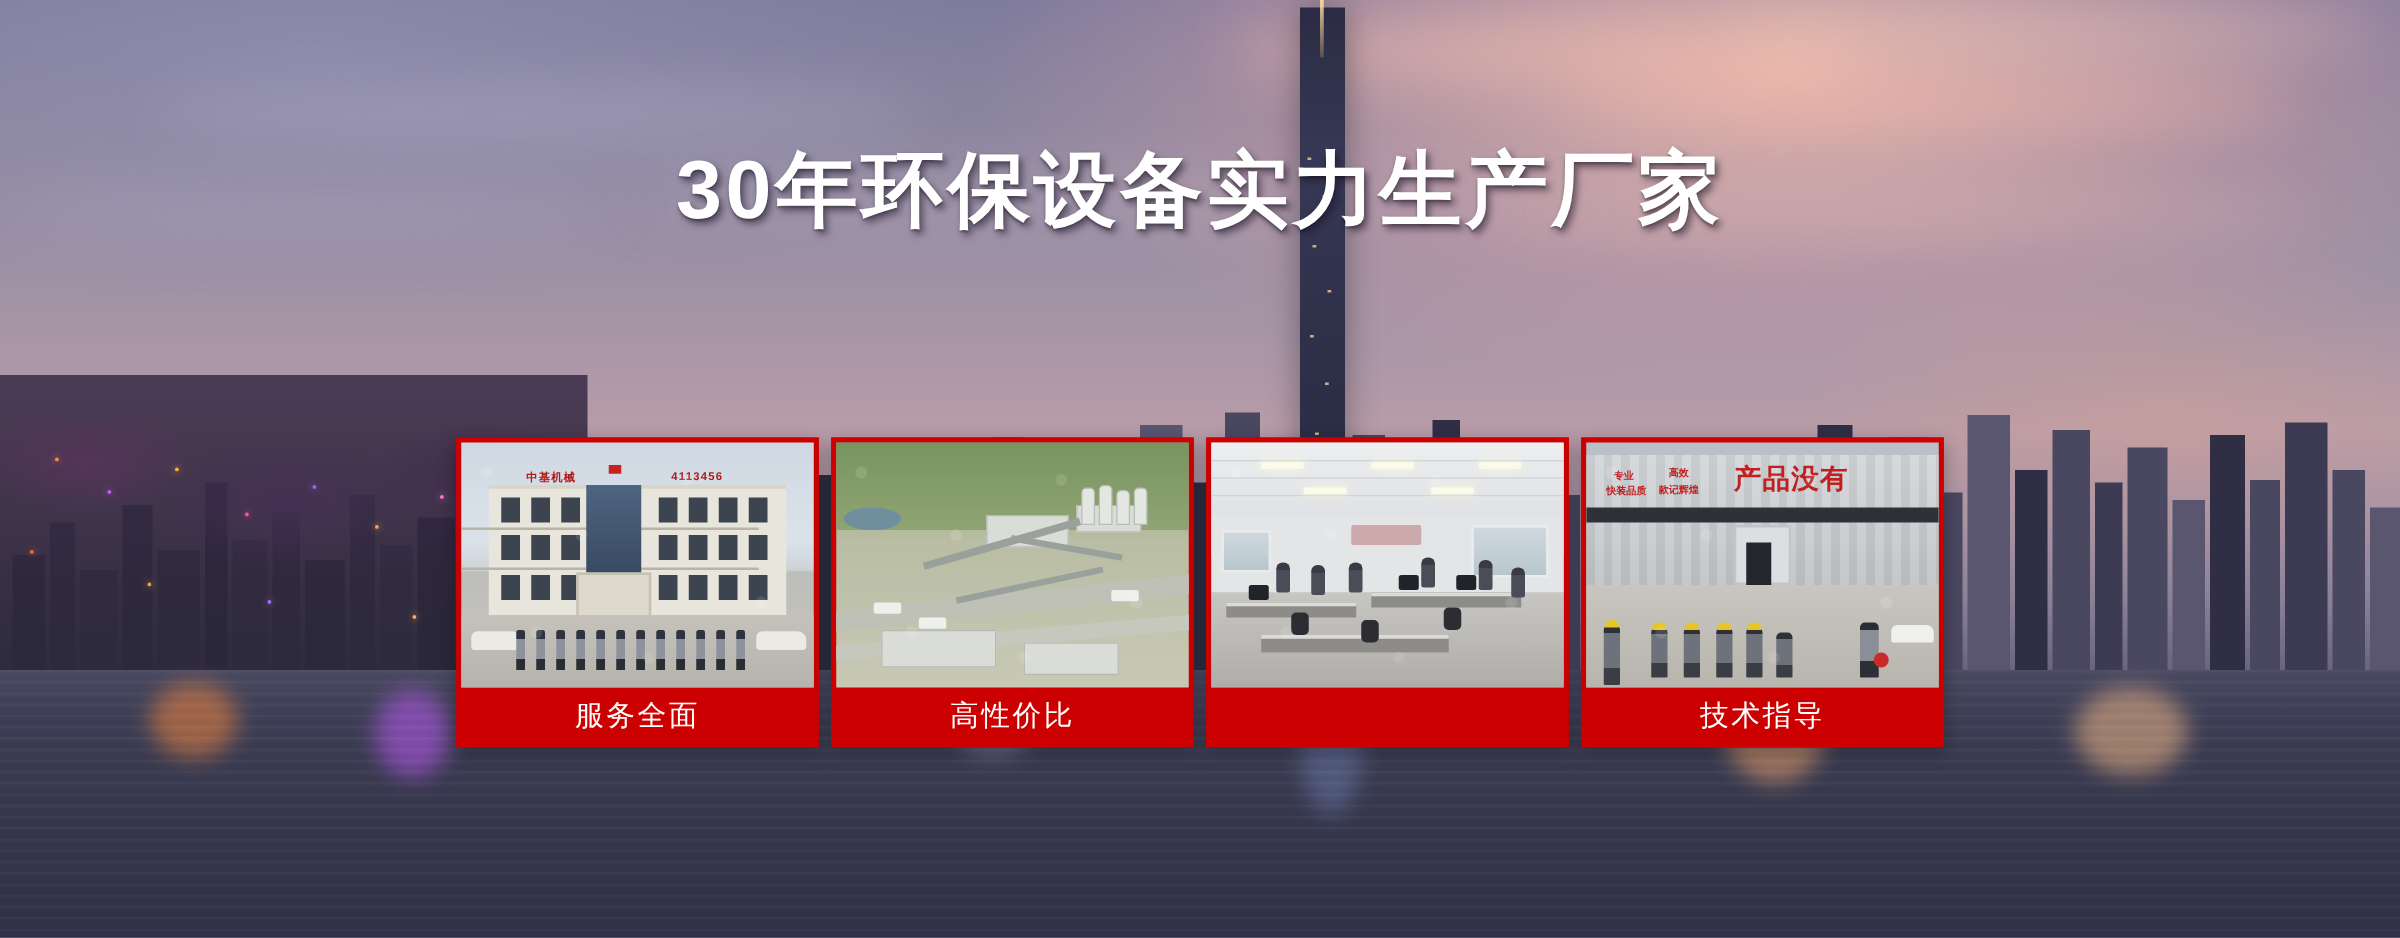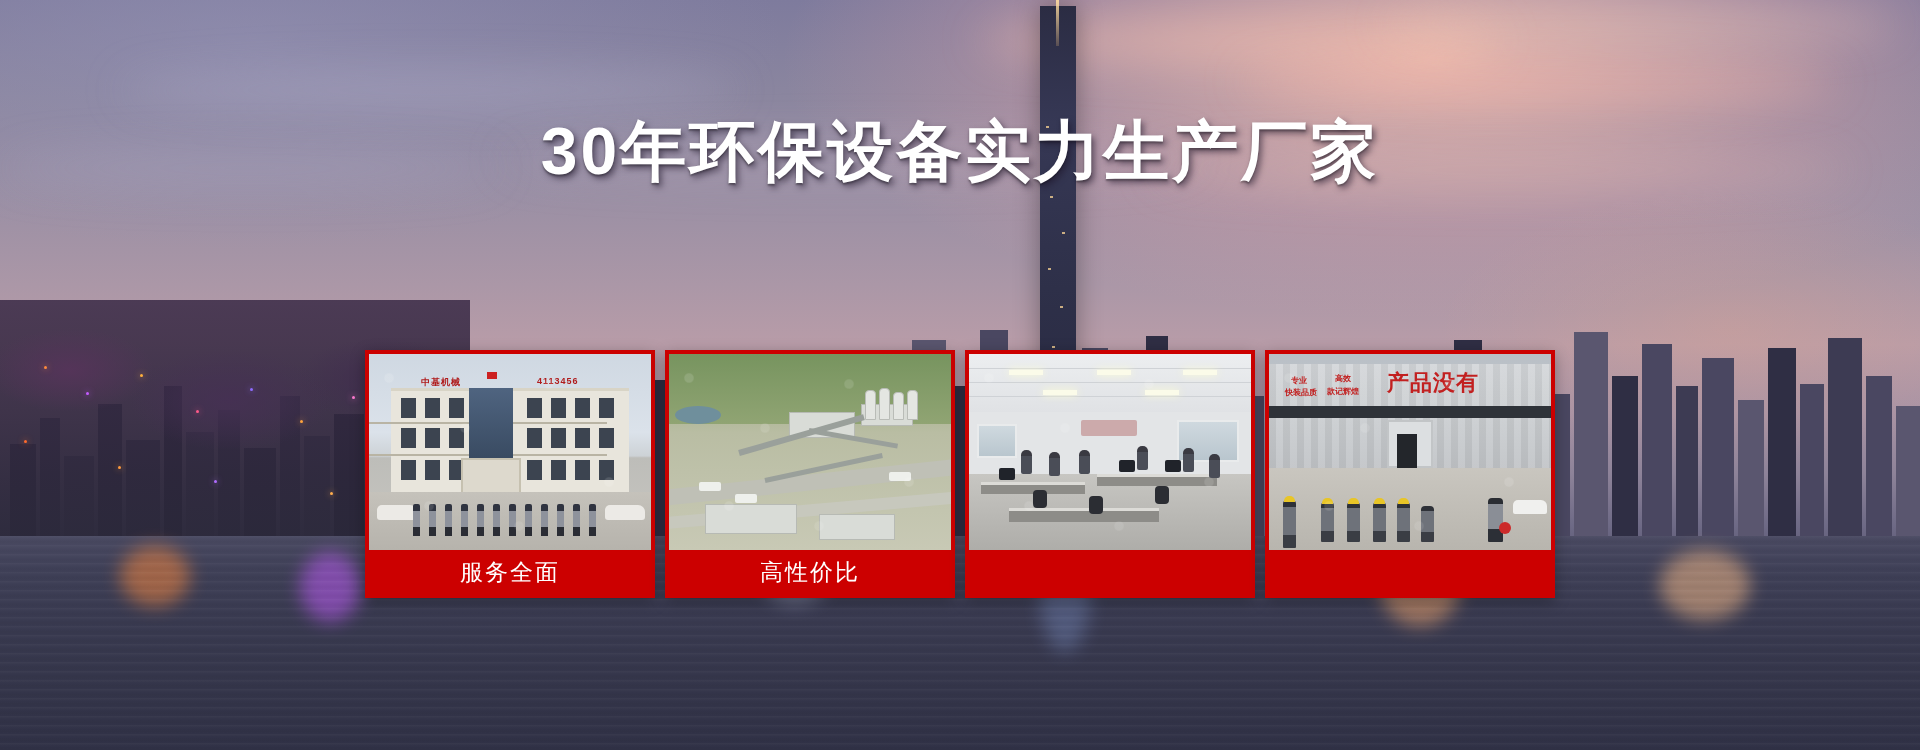--- a/index.html
+++ b/index.html
@@ -457,17 +457,18 @@
           <div class="wk" style="left:78px;"></div>
             <div class="hat" style="left:79px;bottom:46px;"></div>
           <div class="wk" style="left:104px;"></div>
             <div class="hat" style="left:105px;bottom:46px;"></div>
           <div class="wk" style="left:128px;"></div>
             <div class="hat" style="left:129px;bottom:46px;"></div>
           <div class="wk" style="left:152px;height:36px;"></div>
           <div class="boss"></div>
           <div class="hel"></div>
         </div>
+        <div class="cap">技术指导</div>
       </div>
 
     </div>
   </div>
 </div>
 
 </body></html>

